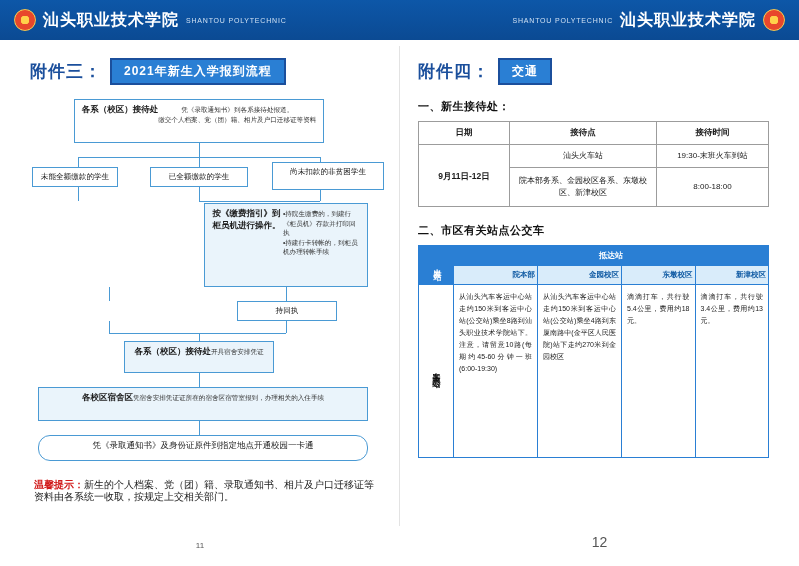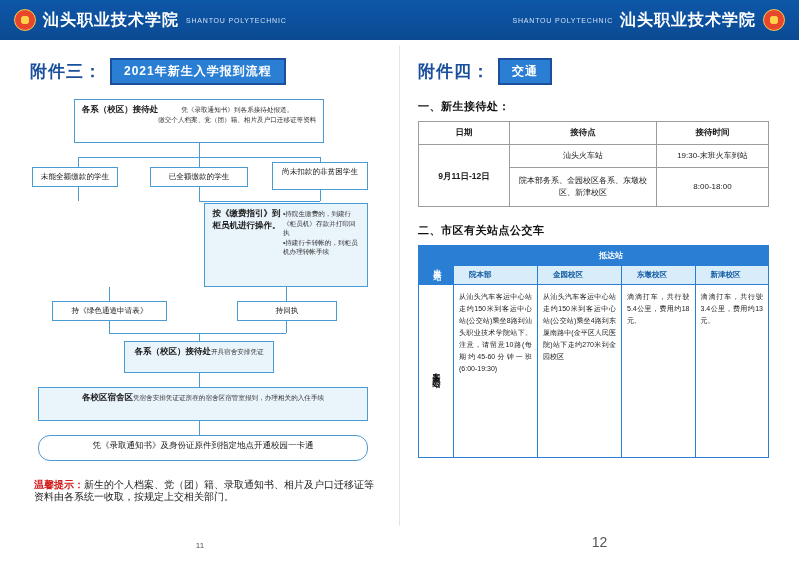--- a/index.html
+++ b/index.html
@@ -88,21 +88,21 @@
     border:1px solid #9c9c9c;font-size:8px;text-align:center;
     padding:5px 3px;color:#1a1a1a;
   }
   .t1 th{background:#ffffff;font-weight:bold;font-size:8.5px;}
   .t1 td{line-height:12px;}
   .t1 .datecell{font-weight:bold;font-size:8.5px;}
 
   .t2{border:1px solid #2a7fd4;}
   .t2 td,.t2 th{border:1px solid #2a7fd4;font-size:7px;color:#1a1a1a;}
   .t2 .hdr1{background:#2a7fd4;color:#ffffff;font-weight:bold;font-size:8px;text-align:center;padding:4px 2px;}
-  .t2 .hdr2{background:#d9ecfa;color:#125ca4;font-weight:bold;font-size:7.5px;text-align:left;padding:4px 15px;font-family:Liberation Mono, monospace;}
+  .t2 .hdr2{background:#d9ecfa;color:#125ca4;font-weight:bold;font-size:7.5px;text-align:right;padding:4px 2px;font-family:Liberation Mono, monospace;}
   .t2 .sidecell{
     background:#ffffff;text-align:center;font-weight:bold;font-size:8px;
     width:34px;line-height:11px;color:#111;
   }
   .t2 .body{vertical-align:top;padding:6px 5px;line-height:12px;text-align:justify;}
   .vert{writing-mode:vertical-rl;text-orientation:upright;letter-spacing:2px;}
 </style>
 </head>
 <body>
 
@@ -142,41 +142,38 @@
       <div class="ln v" style="left:46px;top:58px;height:10px;"></div>
       <div class="ln v" style="left:167px;top:58px;height:10px;"></div>
       <div class="ln v" style="left:288px;top:58px;height:10px;"></div>
 
       <div class="box" style="left:0;top:68px;width:86px;height:20px;">
         <div class="t" style="font-weight:normal;font-size:7.6px;">未能全额缴款的学生</div>
       </div>
       <div class="box" style="left:118px;top:68px;width:98px;height:20px;">
         <div class="t" style="font-weight:normal;font-size:7.6px;">已全额缴款的学生</div>
       </div>
-      <div class="box" style="left:240px;top:63px;width:96px;height:28px;">
+      <div class="box" style="left:240px;top:63px;width:112px;height:28px;">
         <div class="t" style="font-weight:normal;font-size:7.6px;">尚未扣款的非贫困学生</div>
       </div>
 
       <div class="ln v" style="left:46px;top:88px;height:14px;"></div>
       <div class="ln v" style="left:167px;top:88px;height:14px;"></div>
       <div class="ln h" style="left:167px;top:102px;width:121px;"></div>
       <div class="ln v" style="left:288px;top:91px;height:11px;"></div>
 
       <div class="box blue-fill" style="left:172px;top:104px;width:164px;height:84px;">
         <div class="t">按《缴费指引》到柜员机进行操作。</div>
         <div class="d left" style="white-space:pre-line;">•持院生缴费的，到建行《柜员机》存款并打印回执
 •持建行卡转帐的，到柜员机办理转帐手续</div>
       </div>
 
       <div class="ln v" style="left:77px;top:188px;height:14px;"></div>
       <div class="ln v" style="left:254px;top:188px;height:14px;"></div>
 
-      <div class="box" style="left:20px;top:202px;width:115px;height:20px;">
-        <div class="t" style="font-weight:normal;font-size:7.6px;">持《绿色通道申请表》</div>
-      </div>
       <div class="box" style="left:205px;top:202px;width:100px;height:20px;">
         <div class="t" style="font-weight:normal;font-size:7.6px;">持回执</div>
       </div>
 
       <div class="ln v" style="left:77px;top:222px;height:12px;"></div>
       <div class="ln v" style="left:254px;top:222px;height:12px;"></div>
       <div class="ln h" style="left:77px;top:234px;width:177px;"></div>
       <div class="ln v" style="left:167px;top:234px;height:8px;"></div>
 
       <div class="box blue-fill" style="left:92px;top:242px;width:150px;height:32px;">

